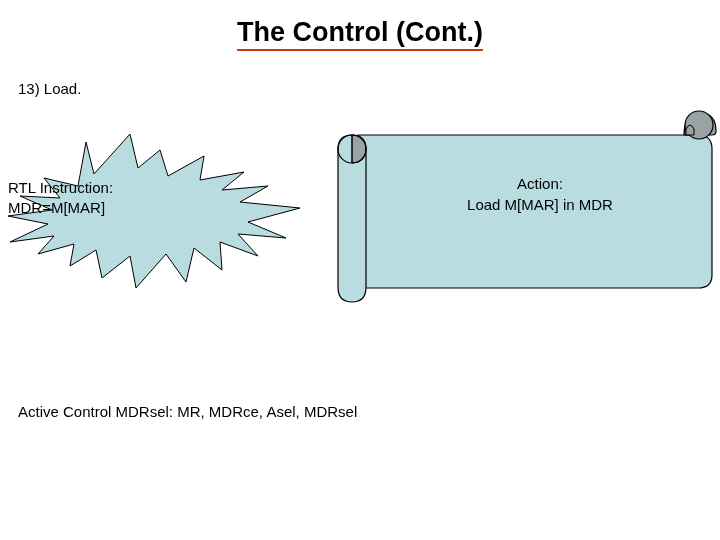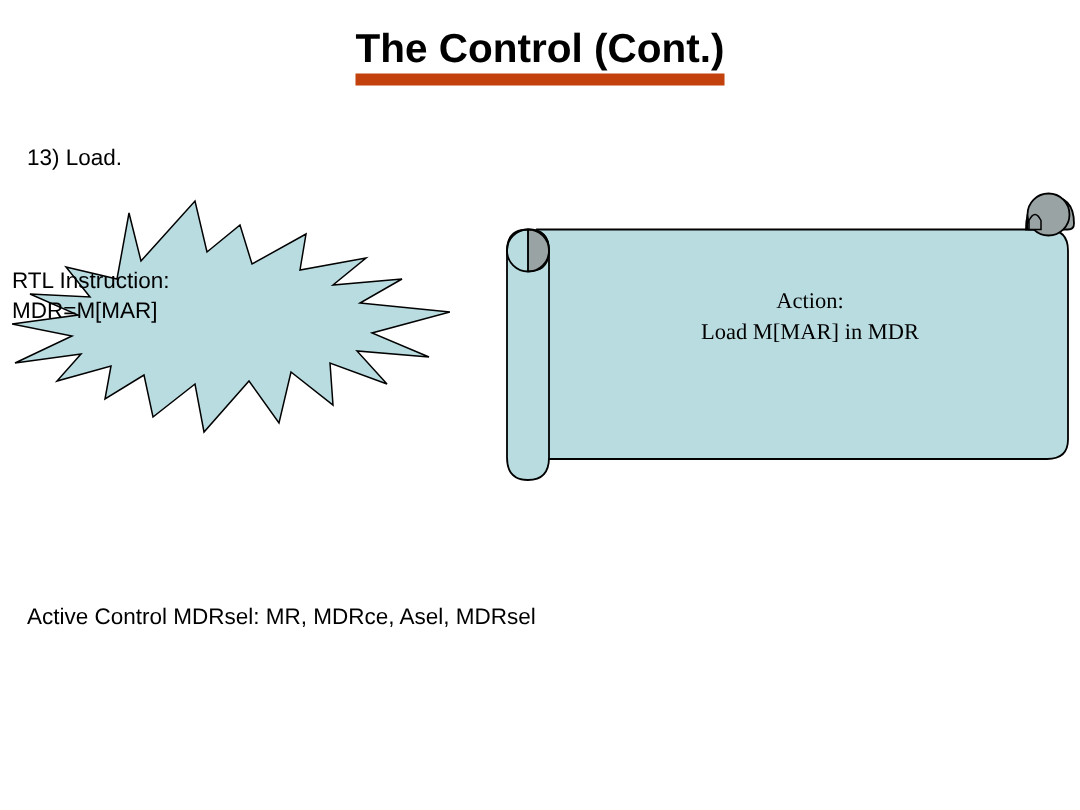--- a/index.html
+++ b/index.html
@@ -27,29 +27,29 @@
     top: 16px;
     width: 720px;
     text-align: center;
     font-size: 27px;
     font-weight: bold;
     line-height: 32px;
     letter-spacing: 0px;
     white-space: nowrap;
   }
   .slide-title span.title-text {
-    border-bottom: 8px solid #c2410c;
+    border-bottom: 2px solid #c2410c;
     padding-bottom: 2px;
   }
 
   
   .step-label {
     position: absolute;
     left: 18px;
-    top: 97px;
+    top: 80px;
     font-size: 15px;
     line-height: 18px;
     white-space: nowrap;
   }
 
   
   .starburst-wrap {
     position: absolute;
     left: 8px;
     top: 130px;
@@ -71,24 +71,23 @@
   }
   .starburst-text .line {
     display: block;
     white-space: nowrap;
   }
 
   
   .scroll-wrap {
     position: absolute;
     left: 332px;
-    top: 123px;
+    top: 105px;
     width: 386px;
     height: 205px;
-    font-family: Liberation Serif, serif;
   }
   .scroll-wrap svg {
     display: block;
     width: 386px;
     height: 205px;
   }
   .scroll-text {
     position: absolute;
     left: 30px;
     top: 68px;

